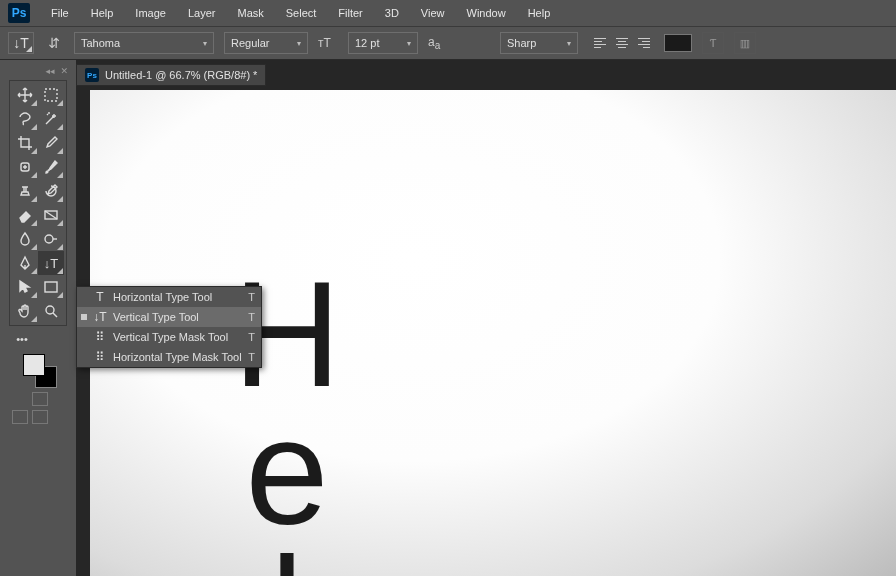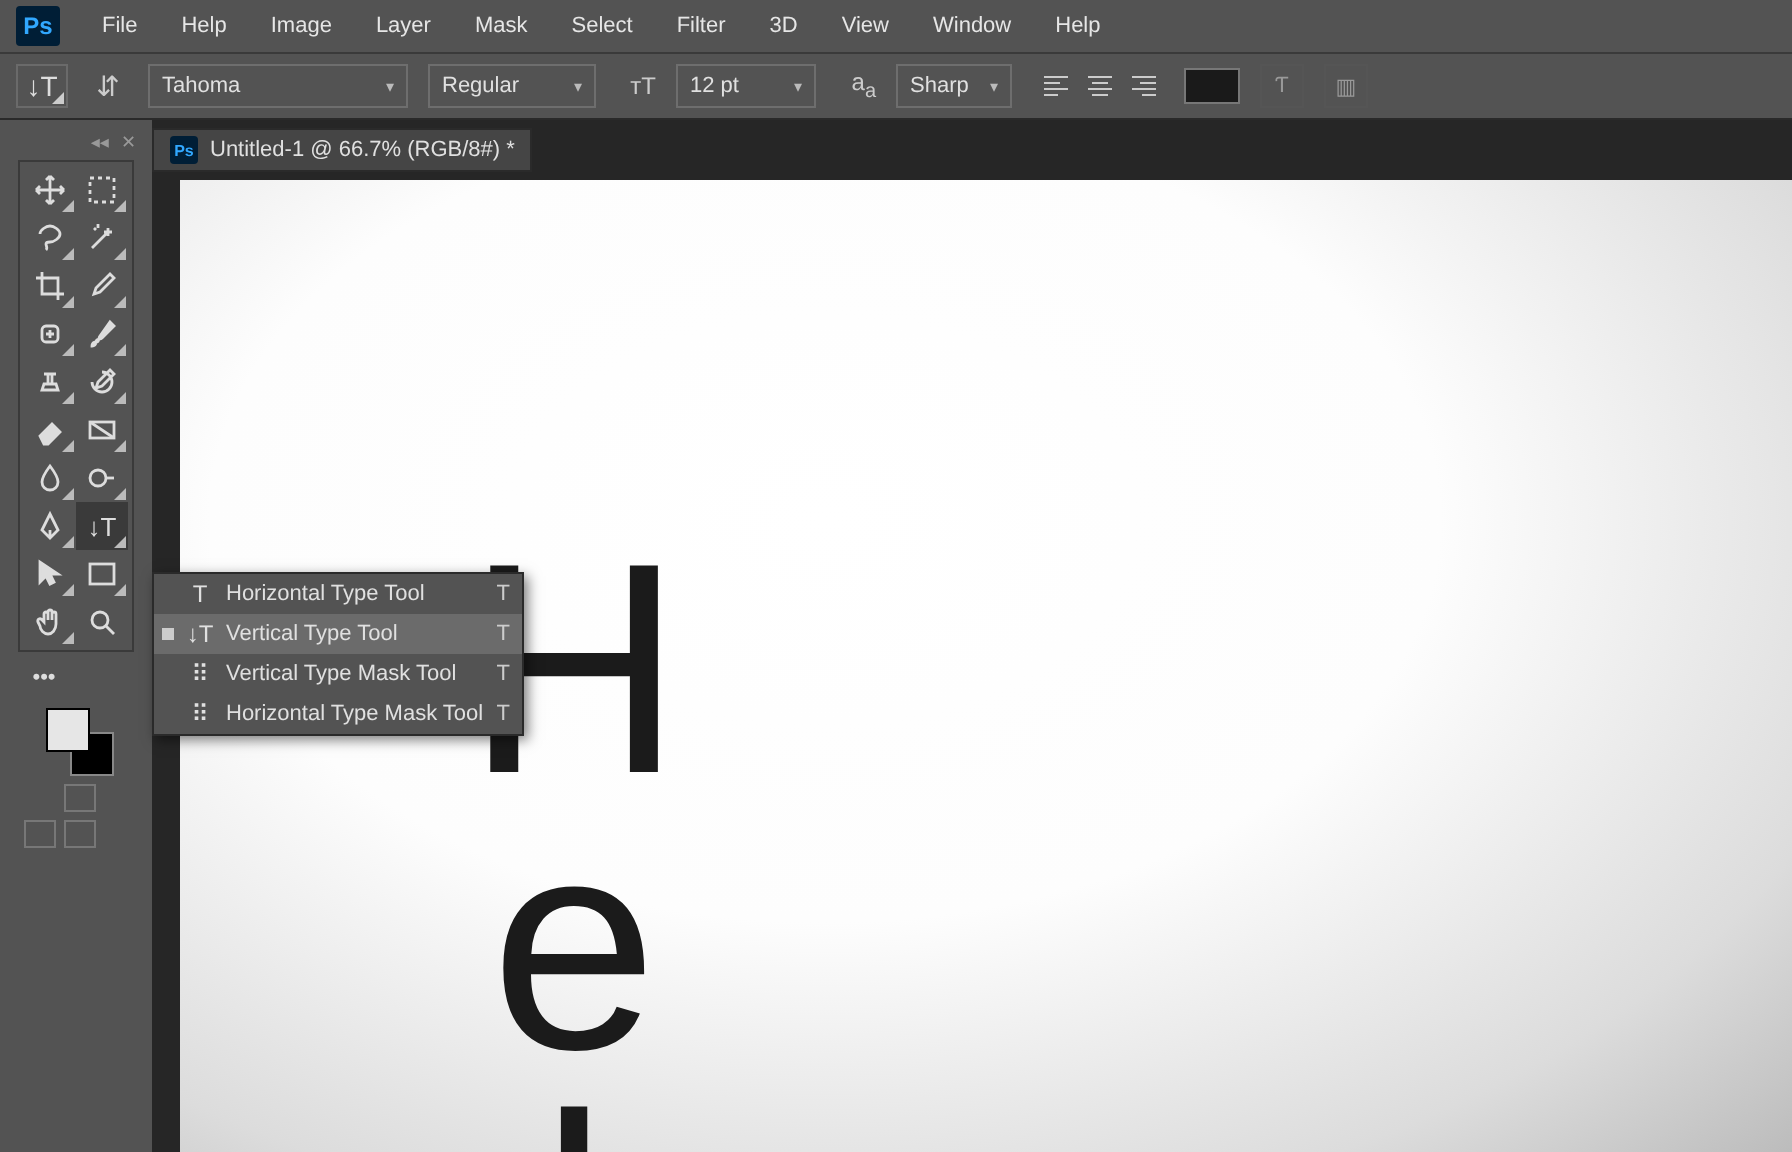--- a/index.html
+++ b/index.html
@@ -10,25 +10,25 @@
 .ps-logo { width:22px; height:20px; background:#001e36; color:#31a8ff; font-weight:bold; font-size:12px; display:flex; align-items:center; justify-content:center; border-radius:2px; margin-right:8px; }
 .menubar .menu-item { padding:3px 9px; color:#e6e6e6; cursor:pointer; }
 
 
 .optionsbar { height:34px; background:#535353; border-top:1px solid #3a3a3a; border-bottom:1px solid #2a2a2a; display:flex; align-items:center; padding:0 8px; gap:10px; }
 .tool-indicator { width:26px; height:22px; display:flex; align-items:center; justify-content:center; color:#ddd; font-size:14px; border:1px solid #6a6a6a; background:#535353; position:relative; }
 .tool-indicator::after{content:"";position:absolute;right:1px;bottom:1px;border:3px solid transparent;border-right-color:#ccc;border-bottom-color:#ccc;}
 .orient-icon { width:20px; height:20px; display:flex; align-items:center; justify-content:center; color:#ccc; font-size:14px; }
 .dropdown { height:22px; background:#535353; border:1px solid #6e6e6e; display:flex; align-items:center; padding:0 6px; color:#e0e0e0; gap:6px; cursor:pointer; }
 .dropdown .caret { margin-left:auto; font-size:8px; color:#bbb; }
-.font-family { width:130px;justify-content:space-between; }
+.font-family { width:140px;justify-content:space-between; }
 .font-style  { width:84px; }
 .font-size   { width:70px; }
-.aa-mode     { width:58px; }
-.tt-icon { width:20px; text-align:right; color:#ccc; font-size:12px; }
+.aa-mode     { width:78px;margin-left:42px; }
+.tt-icon { width:20px; text-align:left; color:#ccc; font-size:12px; }
 .align-group { display:flex; gap:2px; margin-left:2px; }
 .align-btn { width:20px; height:20px; display:flex; flex-direction:column; justify-content:center; gap:2px; padding:3px; border:1px solid transparent; cursor:pointer;}
 .align-btn div{height:1px;background:#ccc;}
 .swatch { width:28px; height:18px; background:#1a1a1a; border:1px solid #777; cursor:pointer; }
 .warp-btn,.panel-btn{ width:22px;height:22px;display:flex;align-items:center;justify-content:center;color:#999;border:1px solid #555;cursor:pointer;}
 
 
 .workspace { display:flex; height:calc(576px - 60px); }
 
 

